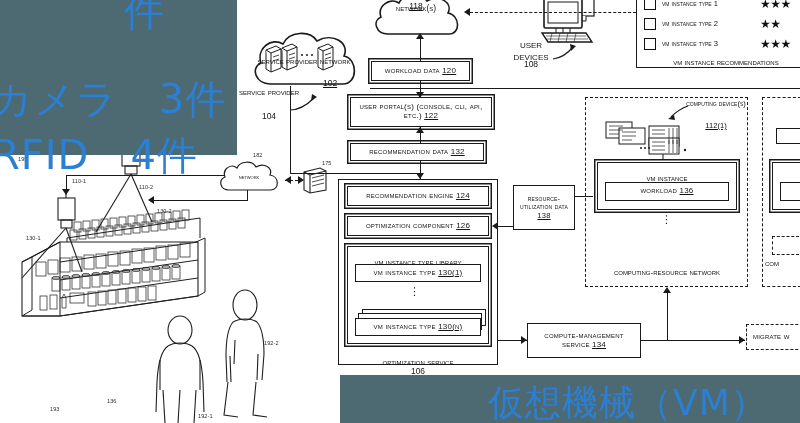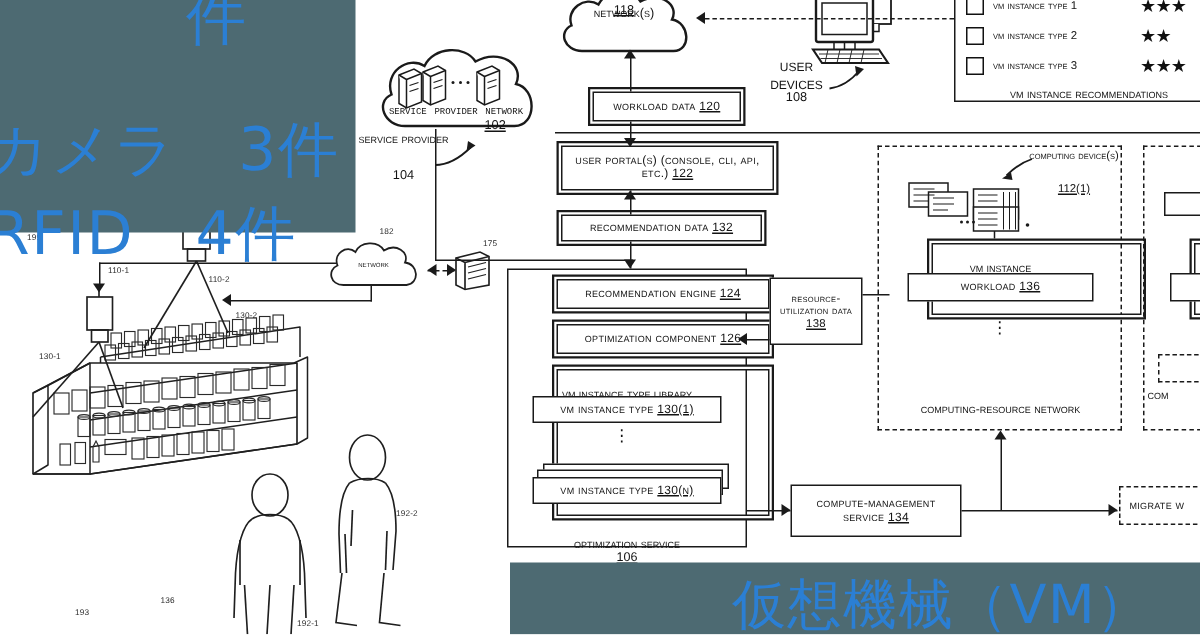--- a/index.html
+++ b/index.html
@@ -31,21 +31,20 @@
     text-align: center;
     color: #141414;
     font-variant: small-caps;
     text-transform: lowercase;
     letter-spacing: .2px;
     line-height: 1.08;
     padding: 1px 2px;
   }
   .pbox.dbl {
     box-shadow: 0 0 0 1.5px #ffffff, 0 0 0 3px #1a1a1a;
-    margin-left: 24px;
   }
   .pbox.dash {
     border-style: dashed;
     border-width: 1.6px;
   }
   .pbox.nofill { background: transparent; }
   .plain {
     position: absolute;
     color: #141414;
     font-variant: small-caps;
@@ -348,21 +347,21 @@
         <path d="M25 29 L31 27 M25 33 L31 31"></path>
         <path d="M41 27 L47 25 M41 31 L47 29"></path>
         <path d="M77 27 L83 25 M77 31 L83 29"></path>
       </g>
       <g fill="#1a1a1a">
           <circle cx="54" cy="27" r="1"></circle>
           <circle cx="59" cy="27" r="1"></circle>
           <circle cx="64" cy="27" r="1"></circle>
         </g>
     </svg>
-    <div class="cloudlbl" style="top:42px; font-size:8.5px;font-family:Liberation Mono, monospace;">Service Provider Network</div>
+    <div class="cloudlbl" style="top:29px; font-size:8.5px;">Service Provider Network</div>
   </div>
   <div class="plain num" style="left:323px; top:79px; font-size:8.5px;">102</div>
 
   <div class="plain" style="left:238px; top:88px; width:62px; font-size:8.5px;">Service Provider</div>
   <div class="plain" style="left:238px; top:112px; width:62px; font-size:8.5px;">104</div>
   <div style="position:absolute; left:288px; top:92px;">
     <svg width="32" height="22" viewBox="0 0 32 22">
         <path d="M2 18 C12 18 20 12 26 6" fill="none" stroke="#1a1a1a" stroke-width="1.2"></path>
         <path d="M24 2 L29 5 L23 9 Z" fill="#1a1a1a"></path>
       </svg>

